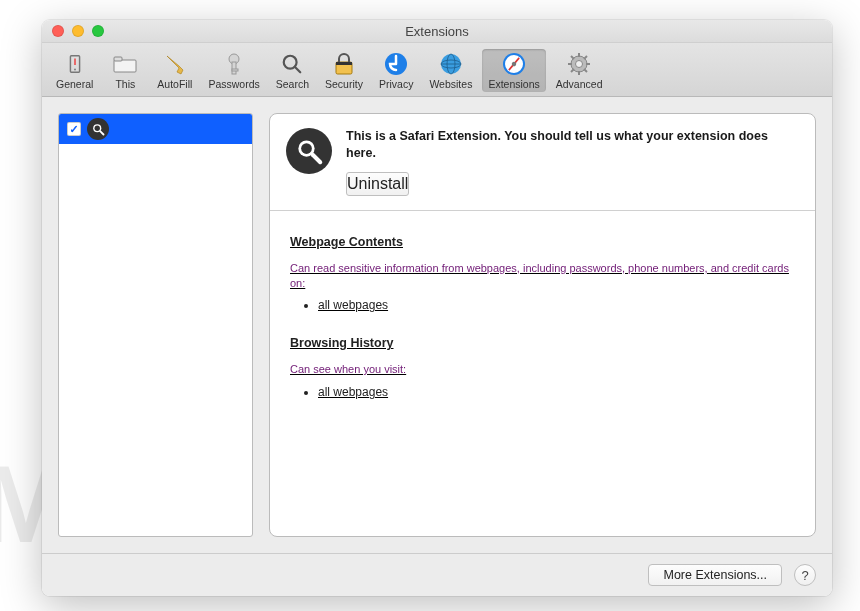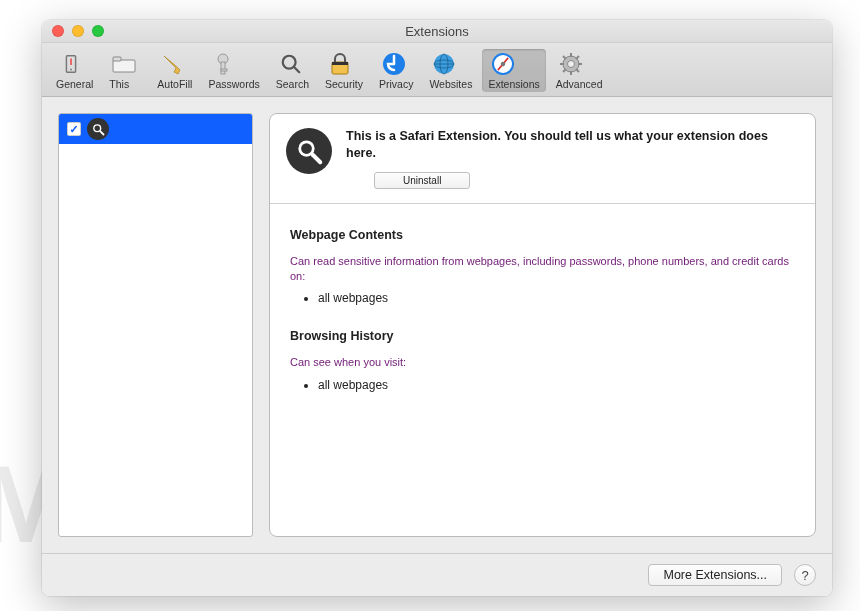--- a/index.html
+++ b/index.html
@@ -69,21 +69,21 @@
     }
     .toolbar {
       background: linear-gradient(#e4e4e4,#d5d5d5);
       border-bottom:1px solid #b8b8b8;
       padding: 6px 8px 4px 8px;
       display:flex;
       gap:4px;
       flex-shrink:0;
     }
     .toolbar-item {
-      display:flex; flex-direction:column; align-items:flex-start;
+      display:flex; flex-direction:column; align-items:center;
       padding: 2px 6px;
       border-radius:4px;
       min-width:44px;
       cursor:pointer;
     }
     .toolbar-item.active {
       background: rgba(0,0,0,0.16);
       box-shadow: inset 0 1px 2px rgba(0,0,0,0.2);
     }
     .toolbar-icon { width:30px; height:26px; display:flex; align-items:center; justify-content:center;}
@@ -142,26 +142,25 @@
       width:46px; height:46px; border-radius:50%;
       background:#333; flex-shrink:0;
       display:flex; align-items:center; justify-content:center;
     }
     .detail-header-text { flex:1; }
     .detail-desc { font-size:12.5px; color:#1a1a1a; font-weight:600; line-height:1.35; }
     .uninstall-btn {
       margin-top:10px;
       background:linear-gradient(#fdfdfd,#f1f1f1);
       border:1px solid #bfbfbf; border-radius:3px;
-      font-size:10px; padding:2px 28px;
+      font-size:16px; padding:2px 0;
       color:#222;
       cursor:pointer;
-      margin-left:28px;
-    }
-    .perm-section { padding: 24px 20px 14px 20px; }
+    }
+    .perm-section { padding: 24px 20px 14px 20px; text-decoration: underline; }
     .perm-title { font-size:12.5px; font-weight:700; color:#222; }
     .perm-sub { font-size:11px; color:#701a75; margin-top:12px; line-height:1.35;}
     .perm-list { list-style:disc; padding-left:28px; margin-top:8px;}
     .perm-list li { font-size:12px; color:#222; margin-bottom:4px;}
     .footer {
       background:#ececec;
       border-top:1px solid #ccc;
       padding:10px 16px;
       display:flex; justify-content:flex-end; align-items:center;
       gap:12px;

